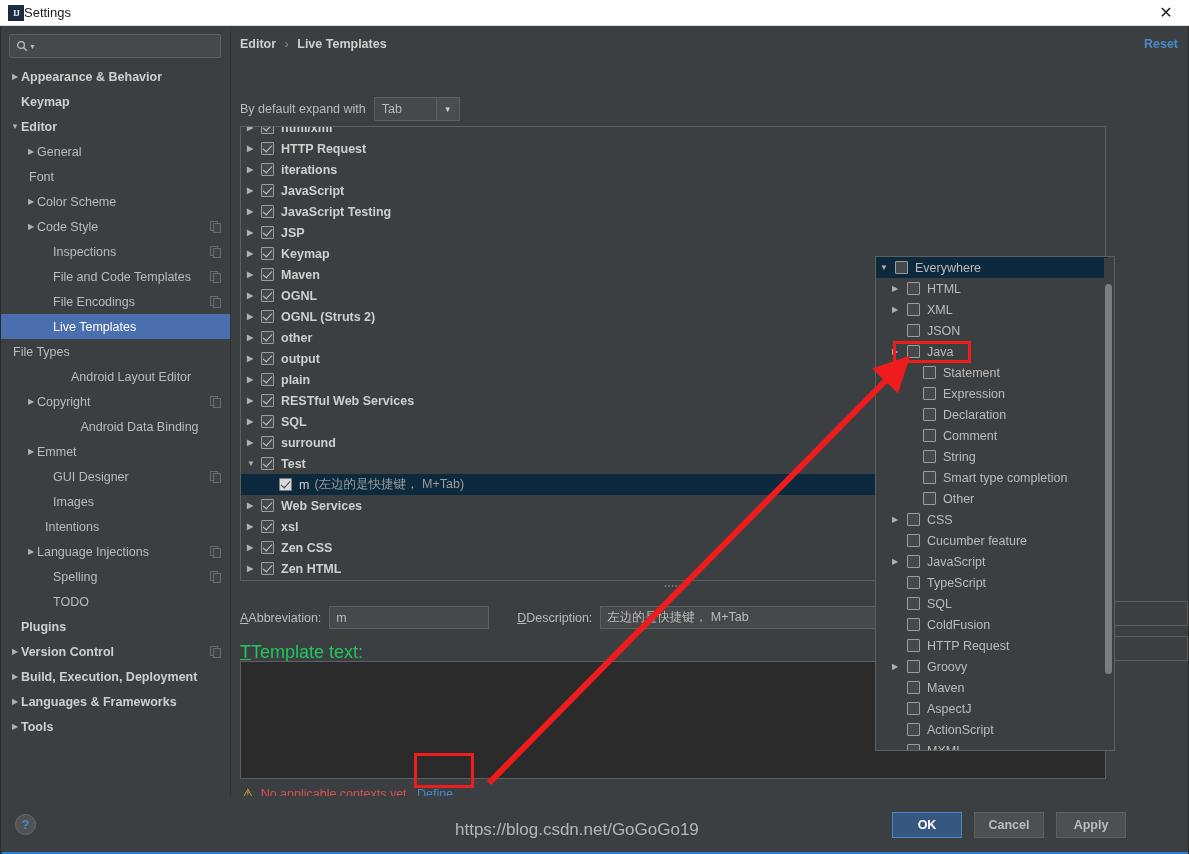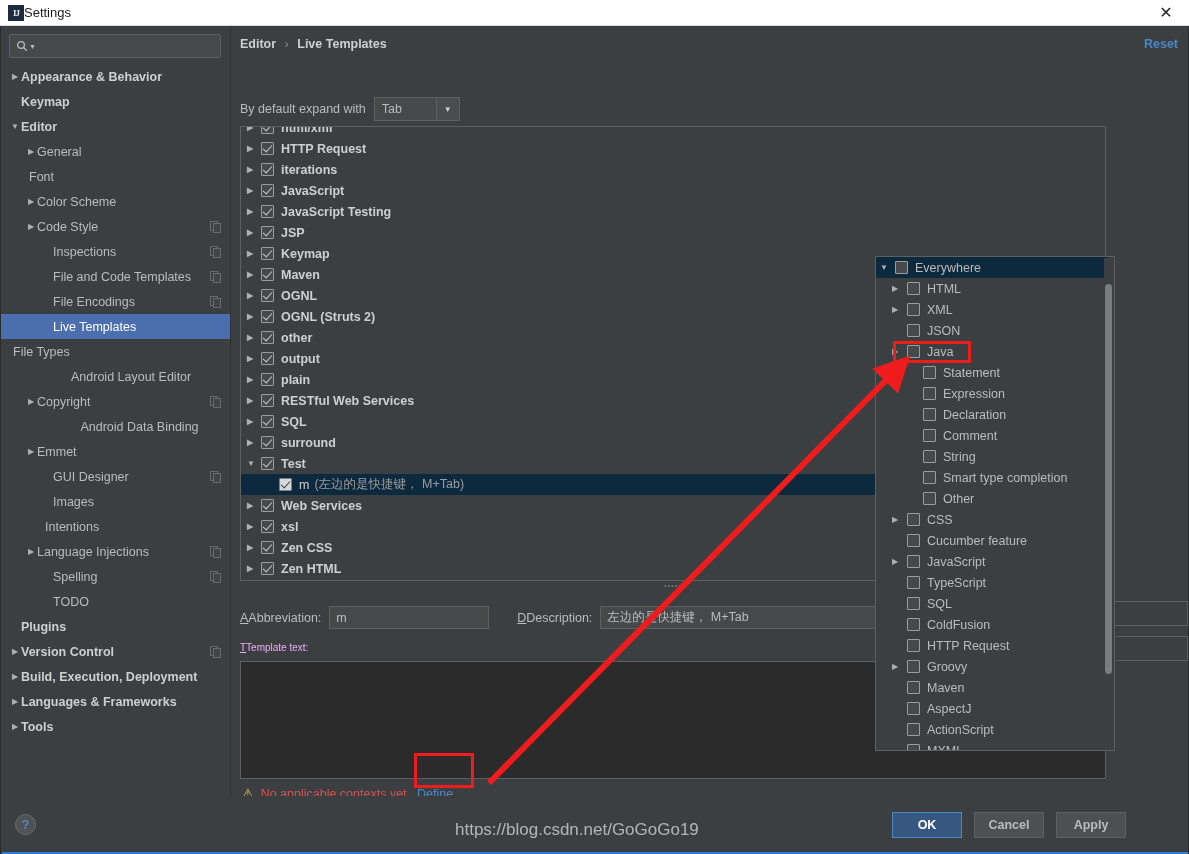--- a/index.html
+++ b/index.html
@@ -199,21 +199,21 @@
     background: #45494a; border: 1px solid #5e6060;
     height: 23px; font-size: 12.5px; color: #bbbbbb;
     padding-left: 6px; display: flex; align-items: center;
     font-family: "Liberation Sans", sans-serif;
   }
   #abbr-input { width: 160px; margin-left: 8px; margin-right: 28px; }
   #desc-input { width: 290px; margin-left: 8px; }
 
   .ttlabel {
     position: absolute; left: 8px; top: 616px;
-    font-size: 10px; color: #f0abfc;
+    font-size: 18px; color: #22c55e;
   }
   .tmpltext {
     position: absolute; left: 8px; top: 635px;
     width: 866px; height: 118px;
     background: #2b2b2b; border: 1px solid #5e6060;
   }
   .warnrow {
     position: absolute; left: 10px; top: 760px;
     display: flex; align-items: center; gap: 7px;
     font-size: 12.5px;

